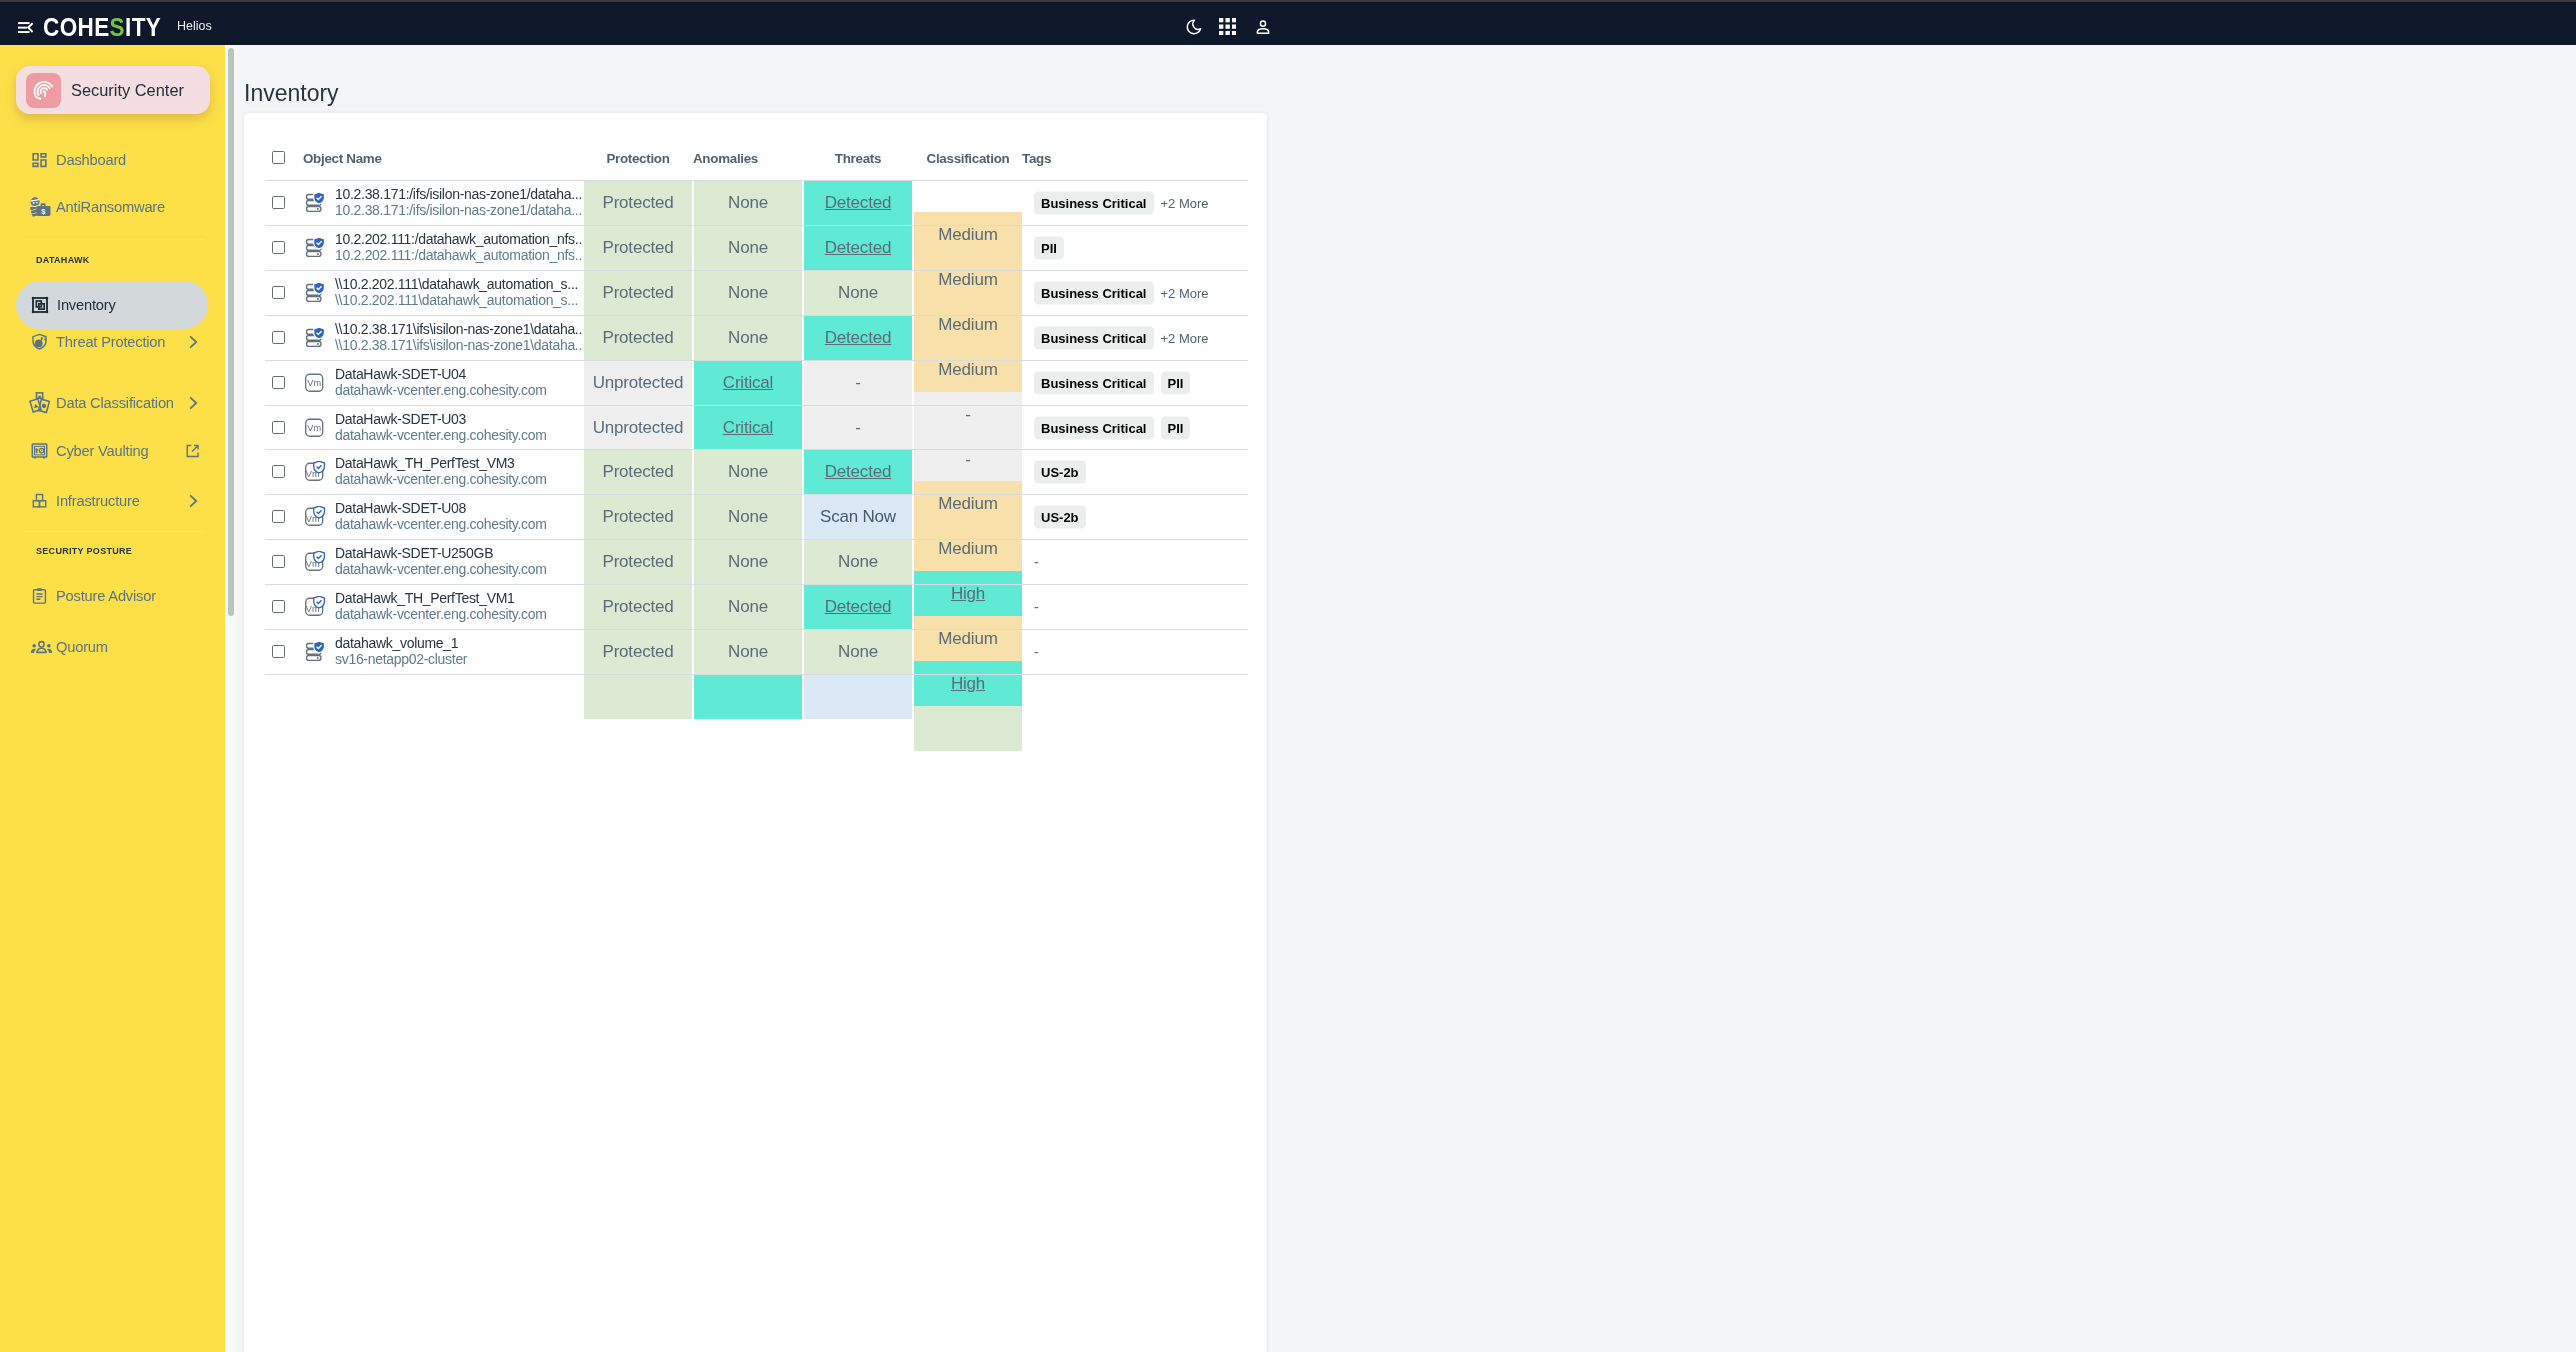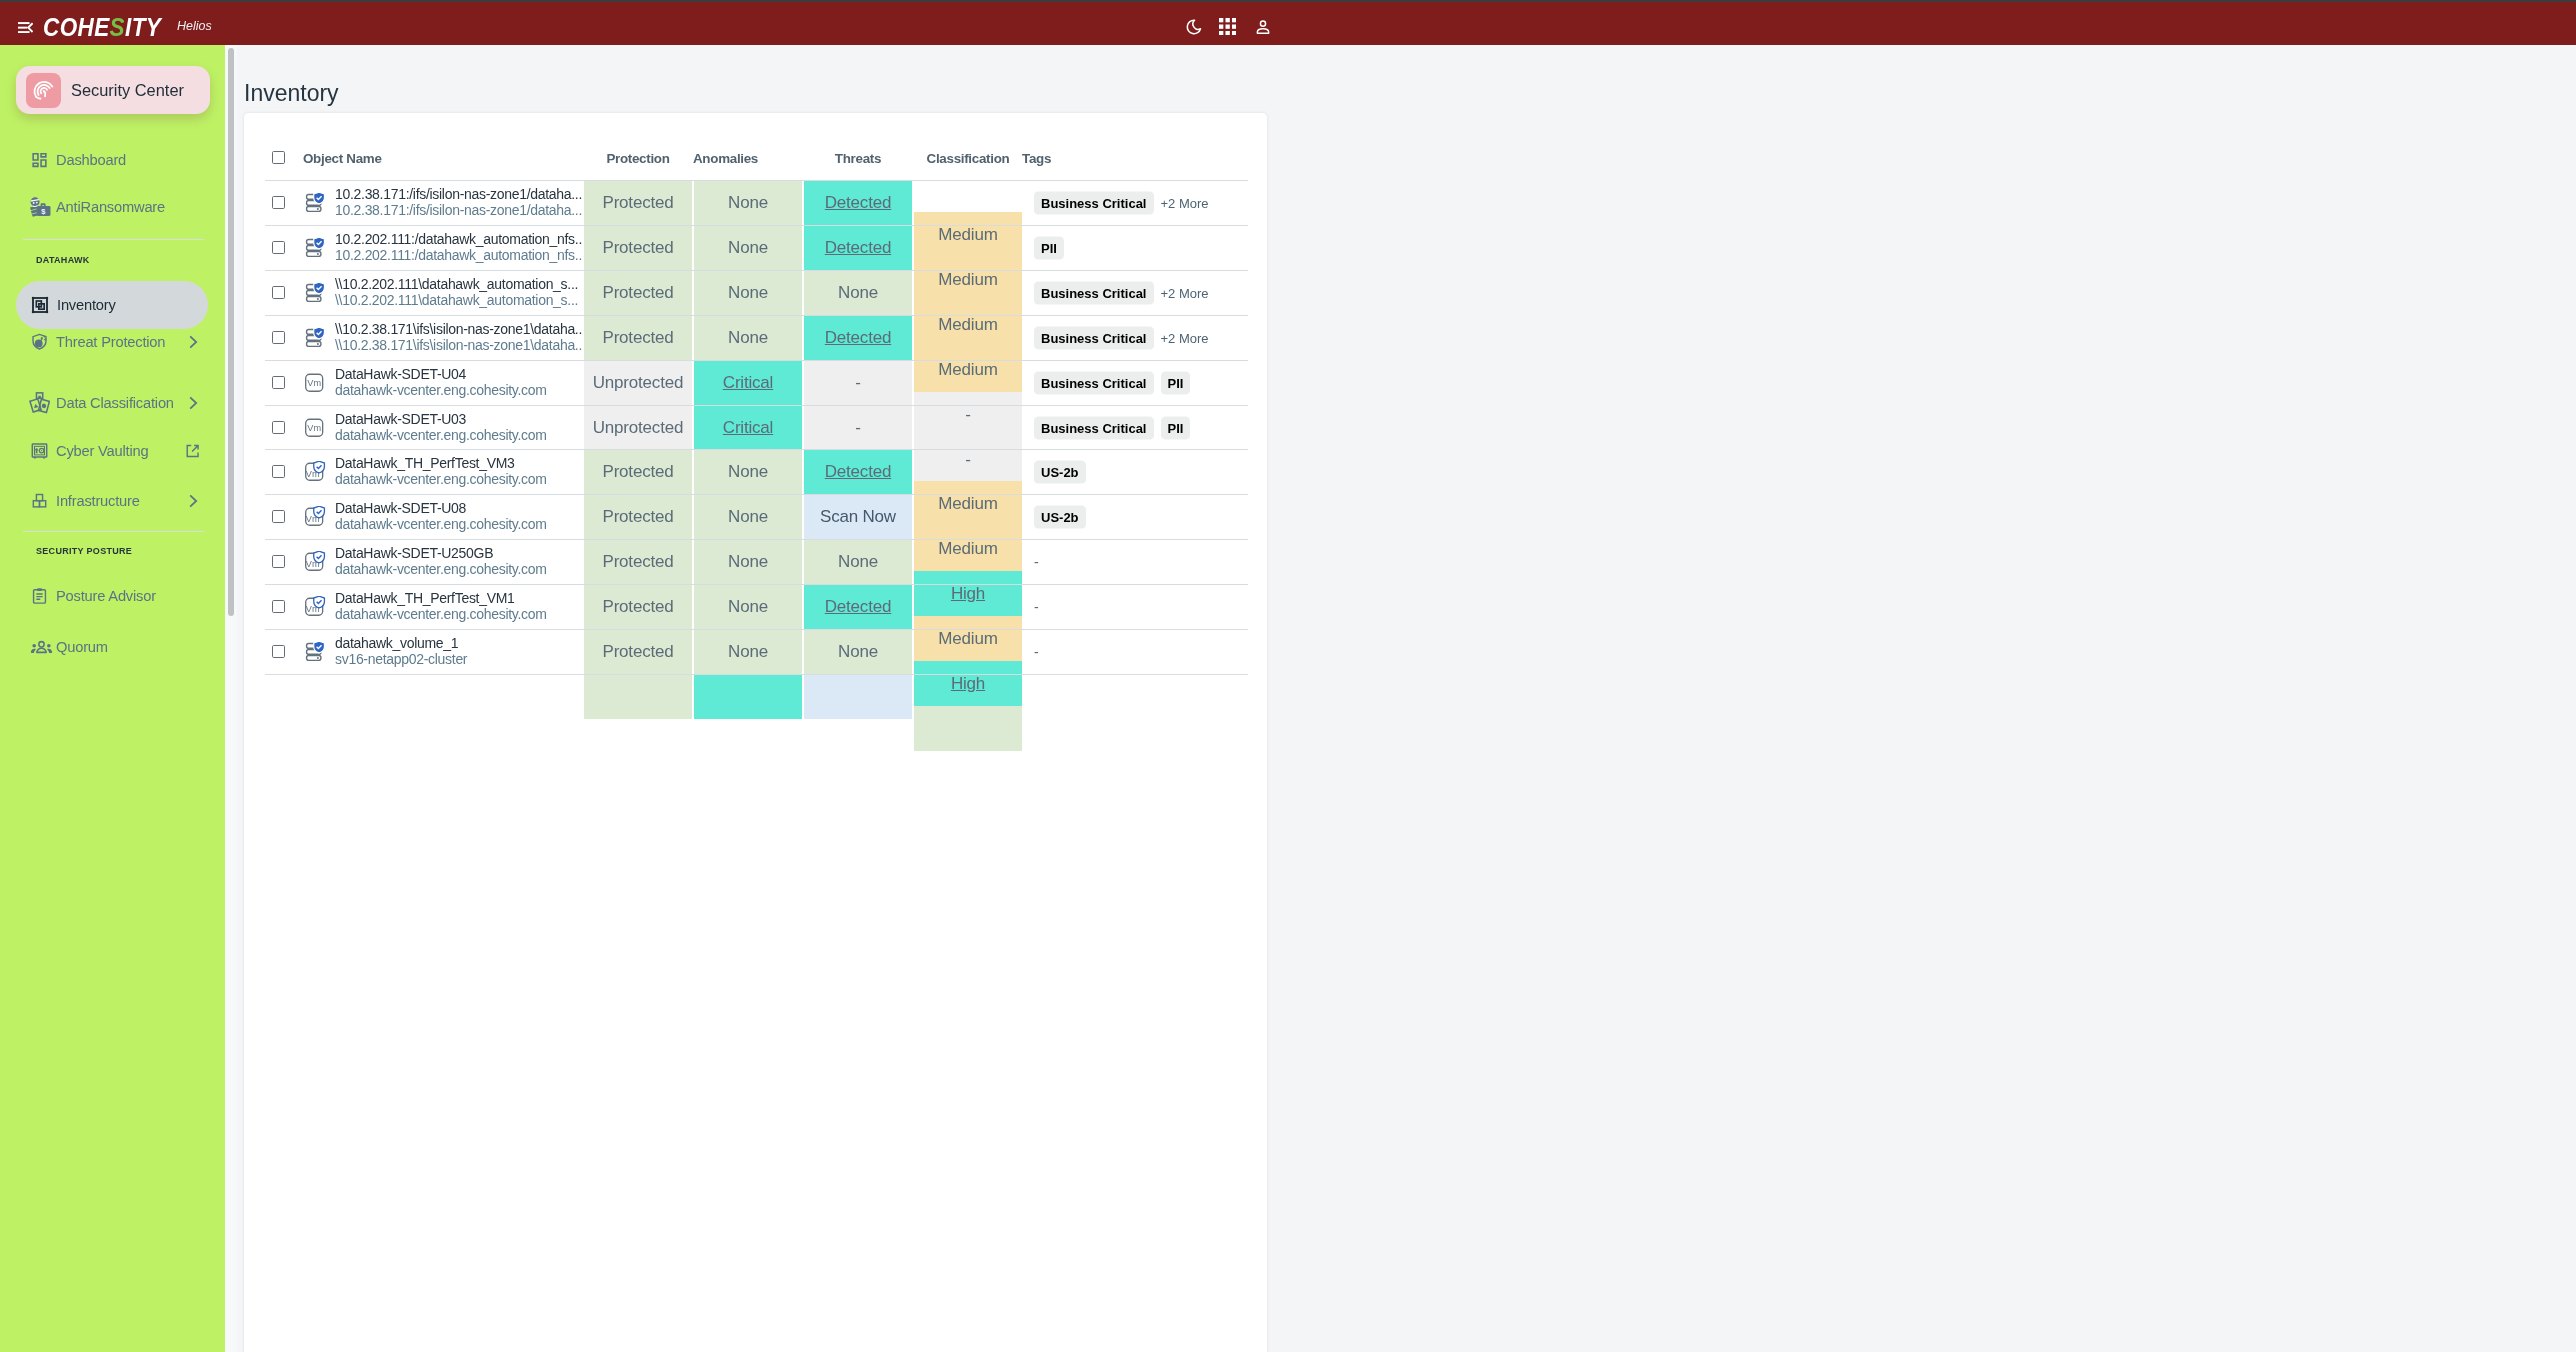--- a/index.html
+++ b/index.html
@@ -1,25 +1,25 @@
 <!DOCTYPE html>
 <html style="font-size:14px"><head>
 <meta charset="utf-8">
 <style>
 * { margin:0; padding:0; box-sizing:border-box; }
 html,body { width:1288px; height:676px; overflow:hidden; font-family:"Liberation Sans", sans-serif; background:#f4f5f7; }
 .topstrip { position:absolute; left:0; top:0; width:100%; height:2.2px; background:#3d3c3c; }
-.topbar { position:absolute; left:0; top:2.2px; width:100%; height:43px; background:#7f1d1d;font-style:italic; }
+.topbar { position:absolute; left:0; top:2.2px; width:100%; height:43px; background:#0f172a; }
 .menuicon { position:absolute; left:17.7px; top:19.4px; }
 .logo { position:absolute; left:43px; top:10.4px; font-size:22.5px; font-weight:bold; color:#fff; letter-spacing:0.4px; transform:scaleY(1.13); transform-origin:left top; }
 .logo .grn { color:#76bf43; }
 .helios { position:absolute; left:177px; top:17px; font-size:12.5px; color:#eef2f5; }
 .tbi { position:absolute; top:16px; }
 
-.sidebar { position:absolute; left:0; top:45px; width:225px; bottom:0; background:#bef264; }
+.sidebar { position:absolute; left:0; top:45px; width:225px; bottom:0; background:#fde047; }
 .sbscroll { position:absolute; left:225px; top:45px; width:12px; bottom:0; background:#f7f8f9; }
 .sbthumb { position:absolute; left:3px; top:2.6px; width:6px; height:568px; background:#bfc2c5; border-radius:3px; }
 .secpill { position:absolute; left:16px; top:21px; width:194px; height:48px; background:#f5dee1; border-radius:14px; box-shadow:0 5.2px 10.4px rgba(120,60,70,0.22); }
 .secsq { position:absolute; left:10px; top:7px; width:35px; height:35px; background:#ef9ba3; border-radius:7.8px; }
 .sectext { position:absolute; left:55px; top:14.7px; font-size:16.4px; font-weight:400; color:#222f3a; }
 .nav { position:absolute; left:0; width:225px; height:38px; }
 .nav .ni { position:absolute; left:30px; top:50%; transform:translateY(-50%); }
 .nav .nt { position:absolute; left:56px; top:50%; transform:translateY(-50%); font-size:14.7px; letter-spacing:-0.2px; color:#5b7485; white-space:nowrap; }
 .nav .chev { position:absolute; left:188px; top:50%; transform:translateY(-50%); }
 .navsel { position:absolute; left:16px; width:192px; height:48px; background:#d3d9db; border-radius:24px; }

